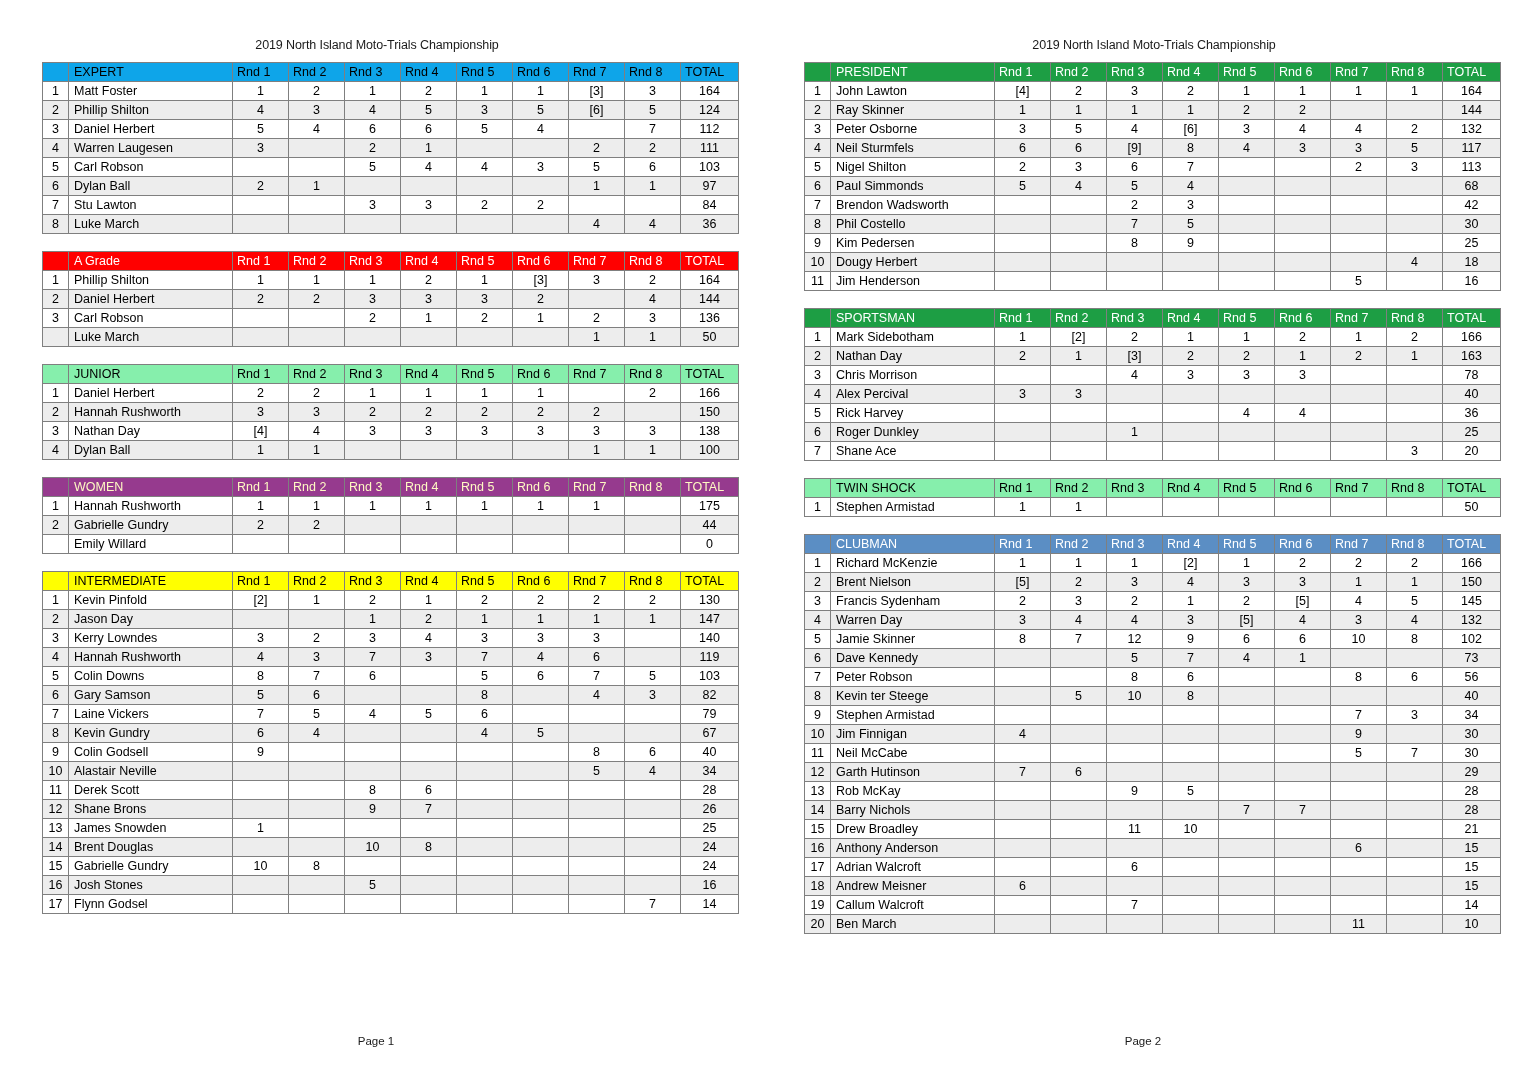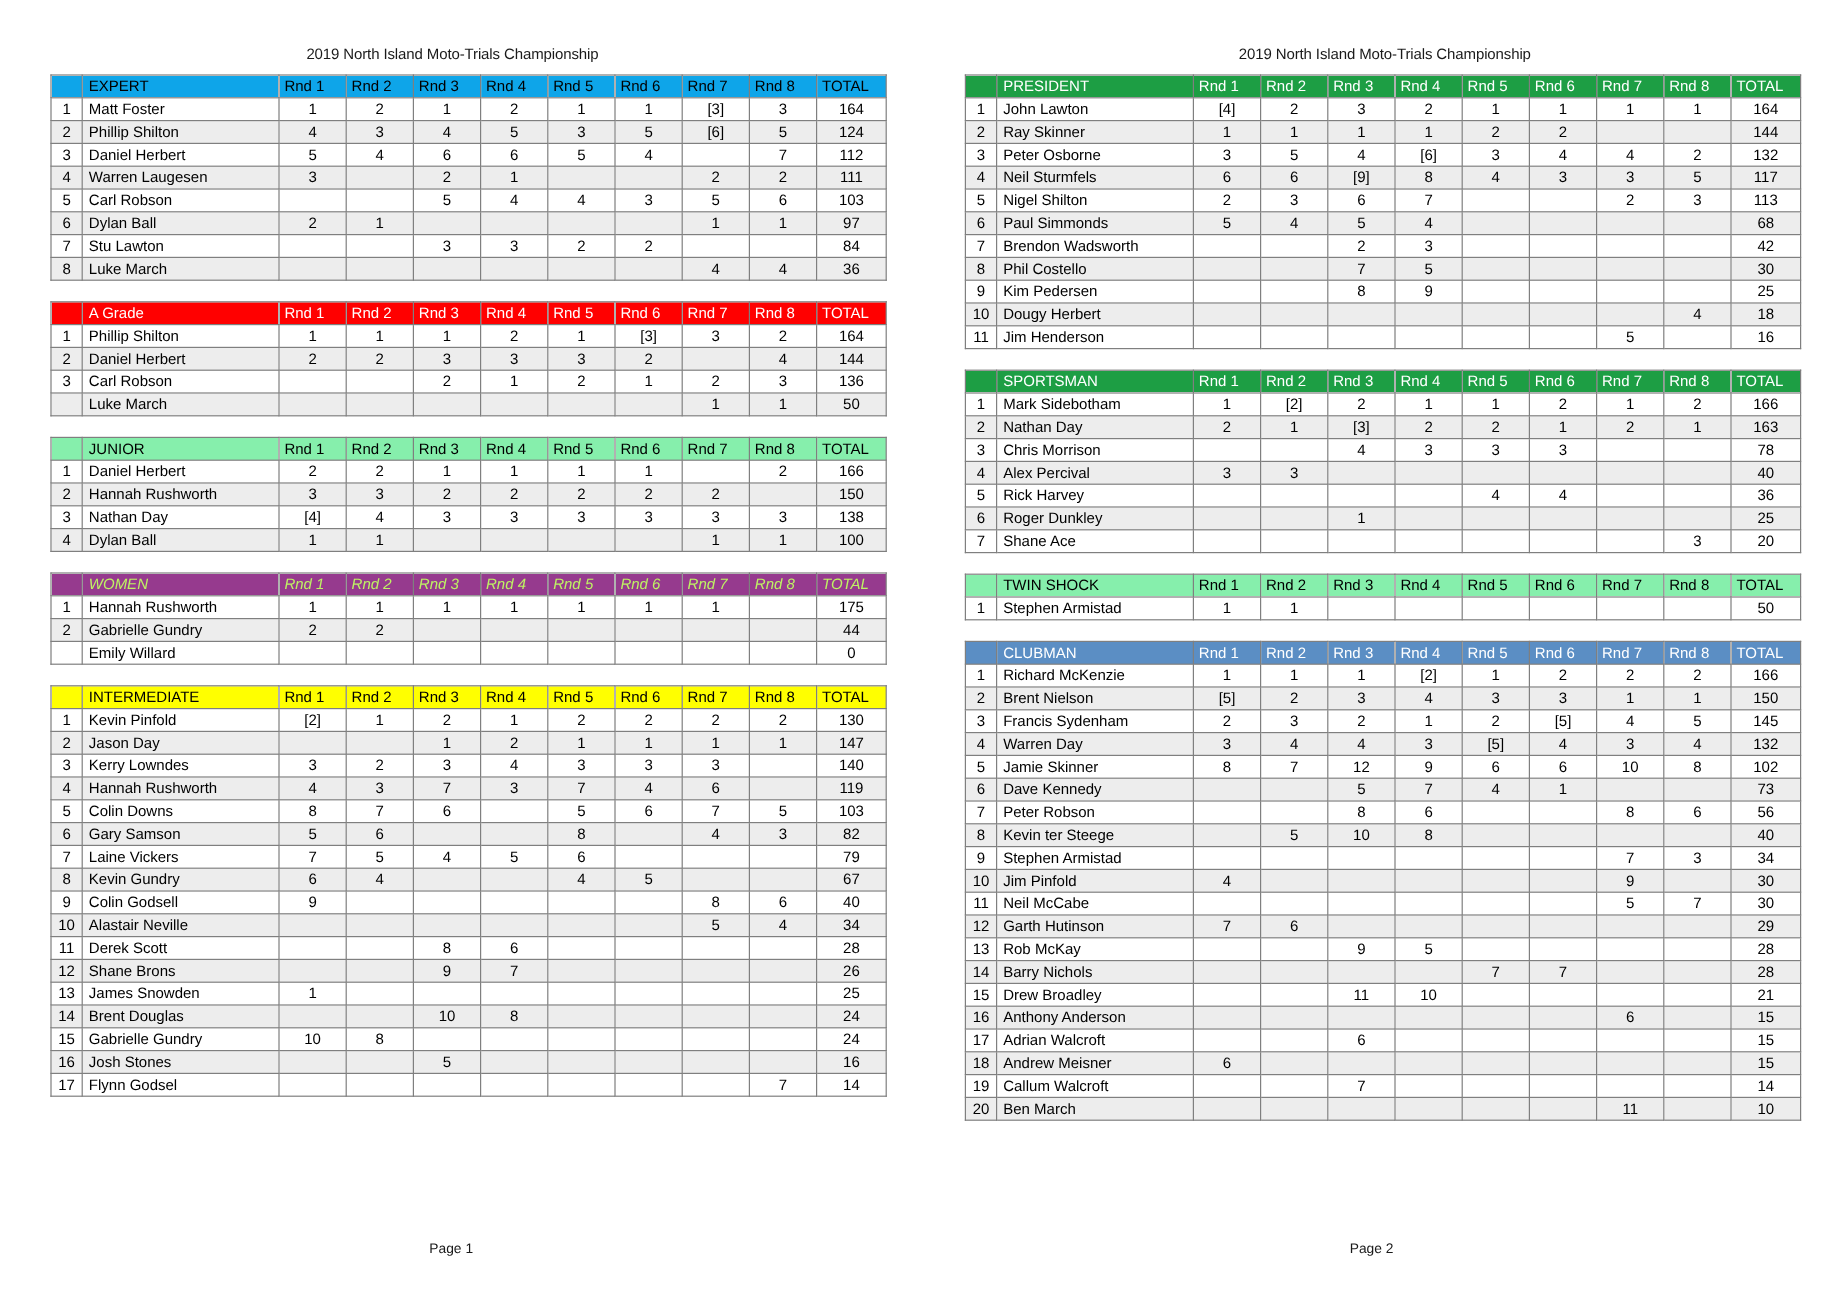--- a/index.html
+++ b/index.html
@@ -100,21 +100,21 @@
     text-align: center;
     font-size: 12.5px;
   }
   tbody tr.odd td { background: #ffffff; }
   tbody tr.even td { background: #ededed; }
 
   
   .hdr-orange th { background: #0ea5e9; color: #000000; }
   .hdr-red    th { background: #FF0000; color: #ffffff; }
   .hdr-gray   th { background: #86efac; color: #000000; }
-  .hdr-purple th { background: #963A8E; color: #bef264; font-style: italic; }
+  .hdr-purple th { background: #963A8E; color: #fef9c3; }
   .hdr-yellow th { background: #FFFF00; color: #000000; }
   .hdr-green  th { background: #1D9E44; color: #ffffff; }
   .hdr-blue   th { background: #5B8EC4; color: #ffffff; }
 
   .page-footer {
     flex: 0 0 auto;
     text-align: center;
     font-size: 11.5px;
     padding-bottom: 30px;
     color: #1a1a1a;
@@ -1252,21 +1252,21 @@
                 <td class="rnd"></td>
                 <td class="rnd"></td>
                 <td class="rnd"></td>
                 <td class="rnd"></td>
                 <td class="rnd">7</td>
                 <td class="rnd">3</td>
                 <td class="total">34</td>
               </tr>
               <tr class="even">
                 <td class="pos">10</td>
-                <td class="name">Jim Pinfold</td>
+                <td class="name">Jim Finnigan</td>
                 <td class="rnd">4</td>
                 <td class="rnd"></td>
                 <td class="rnd"></td>
                 <td class="rnd"></td>
                 <td class="rnd"></td>
                 <td class="rnd"></td>
                 <td class="rnd">9</td>
                 <td class="rnd"></td>
                 <td class="total">30</td>
               </tr>

